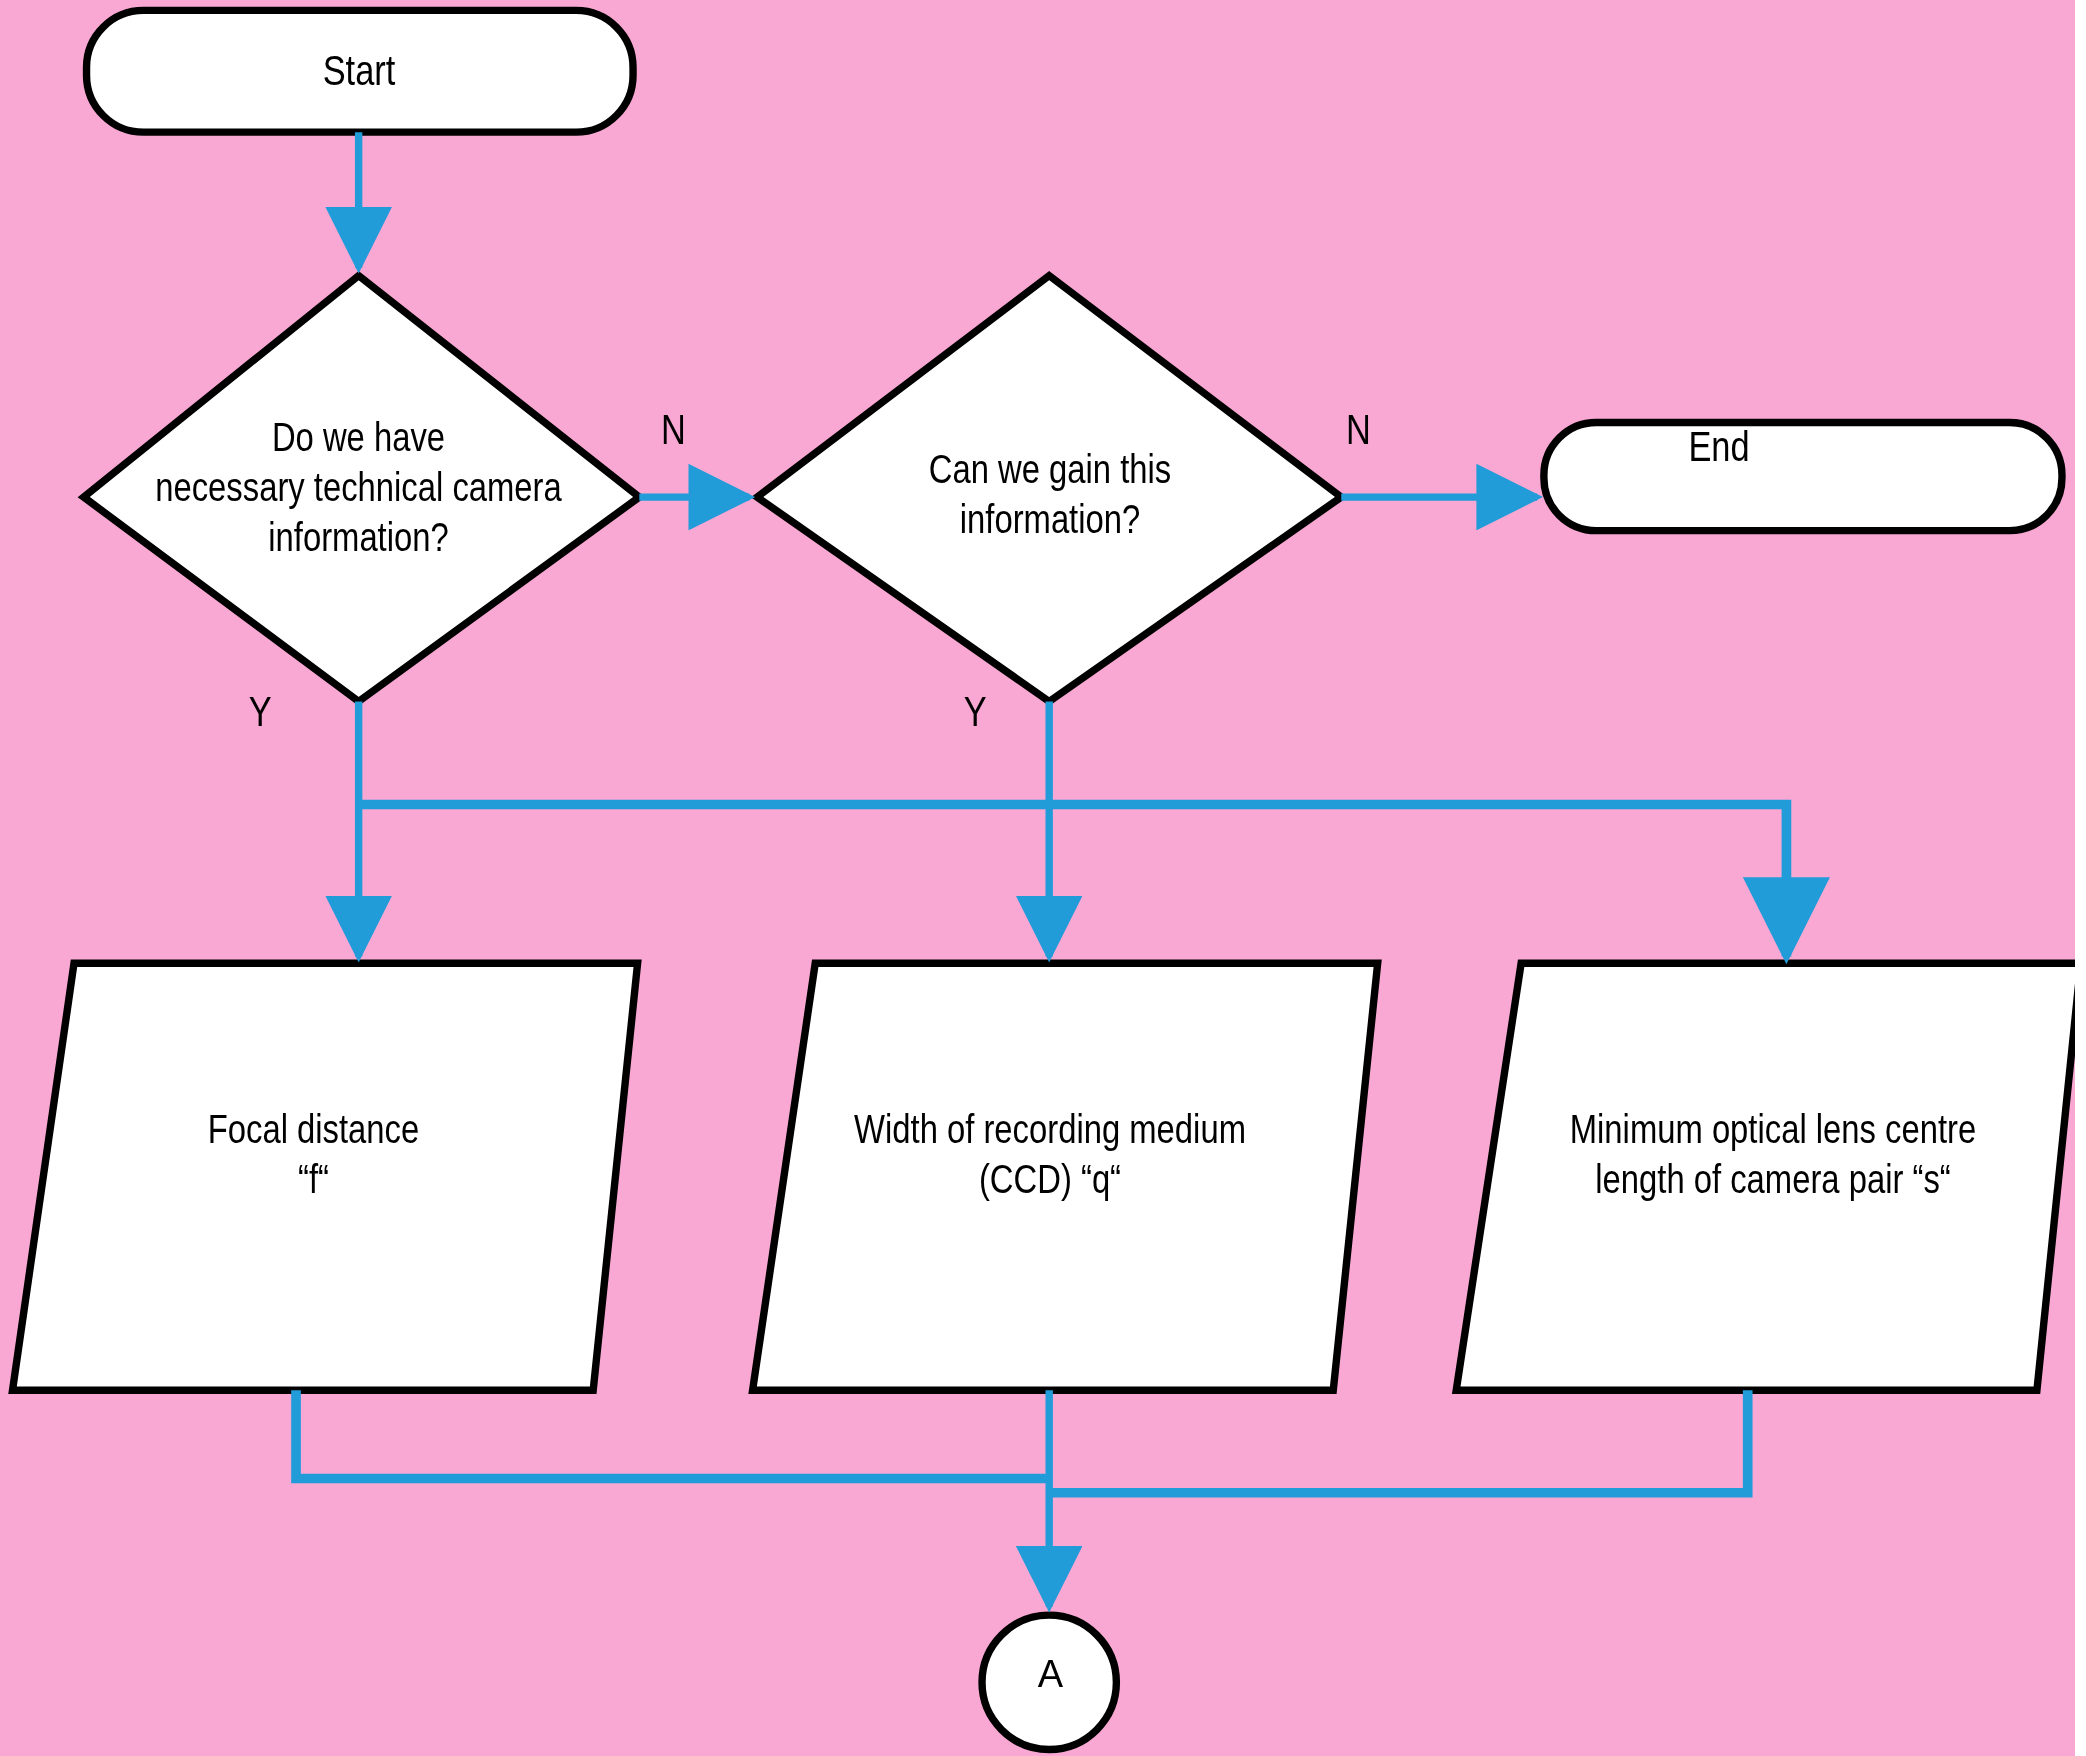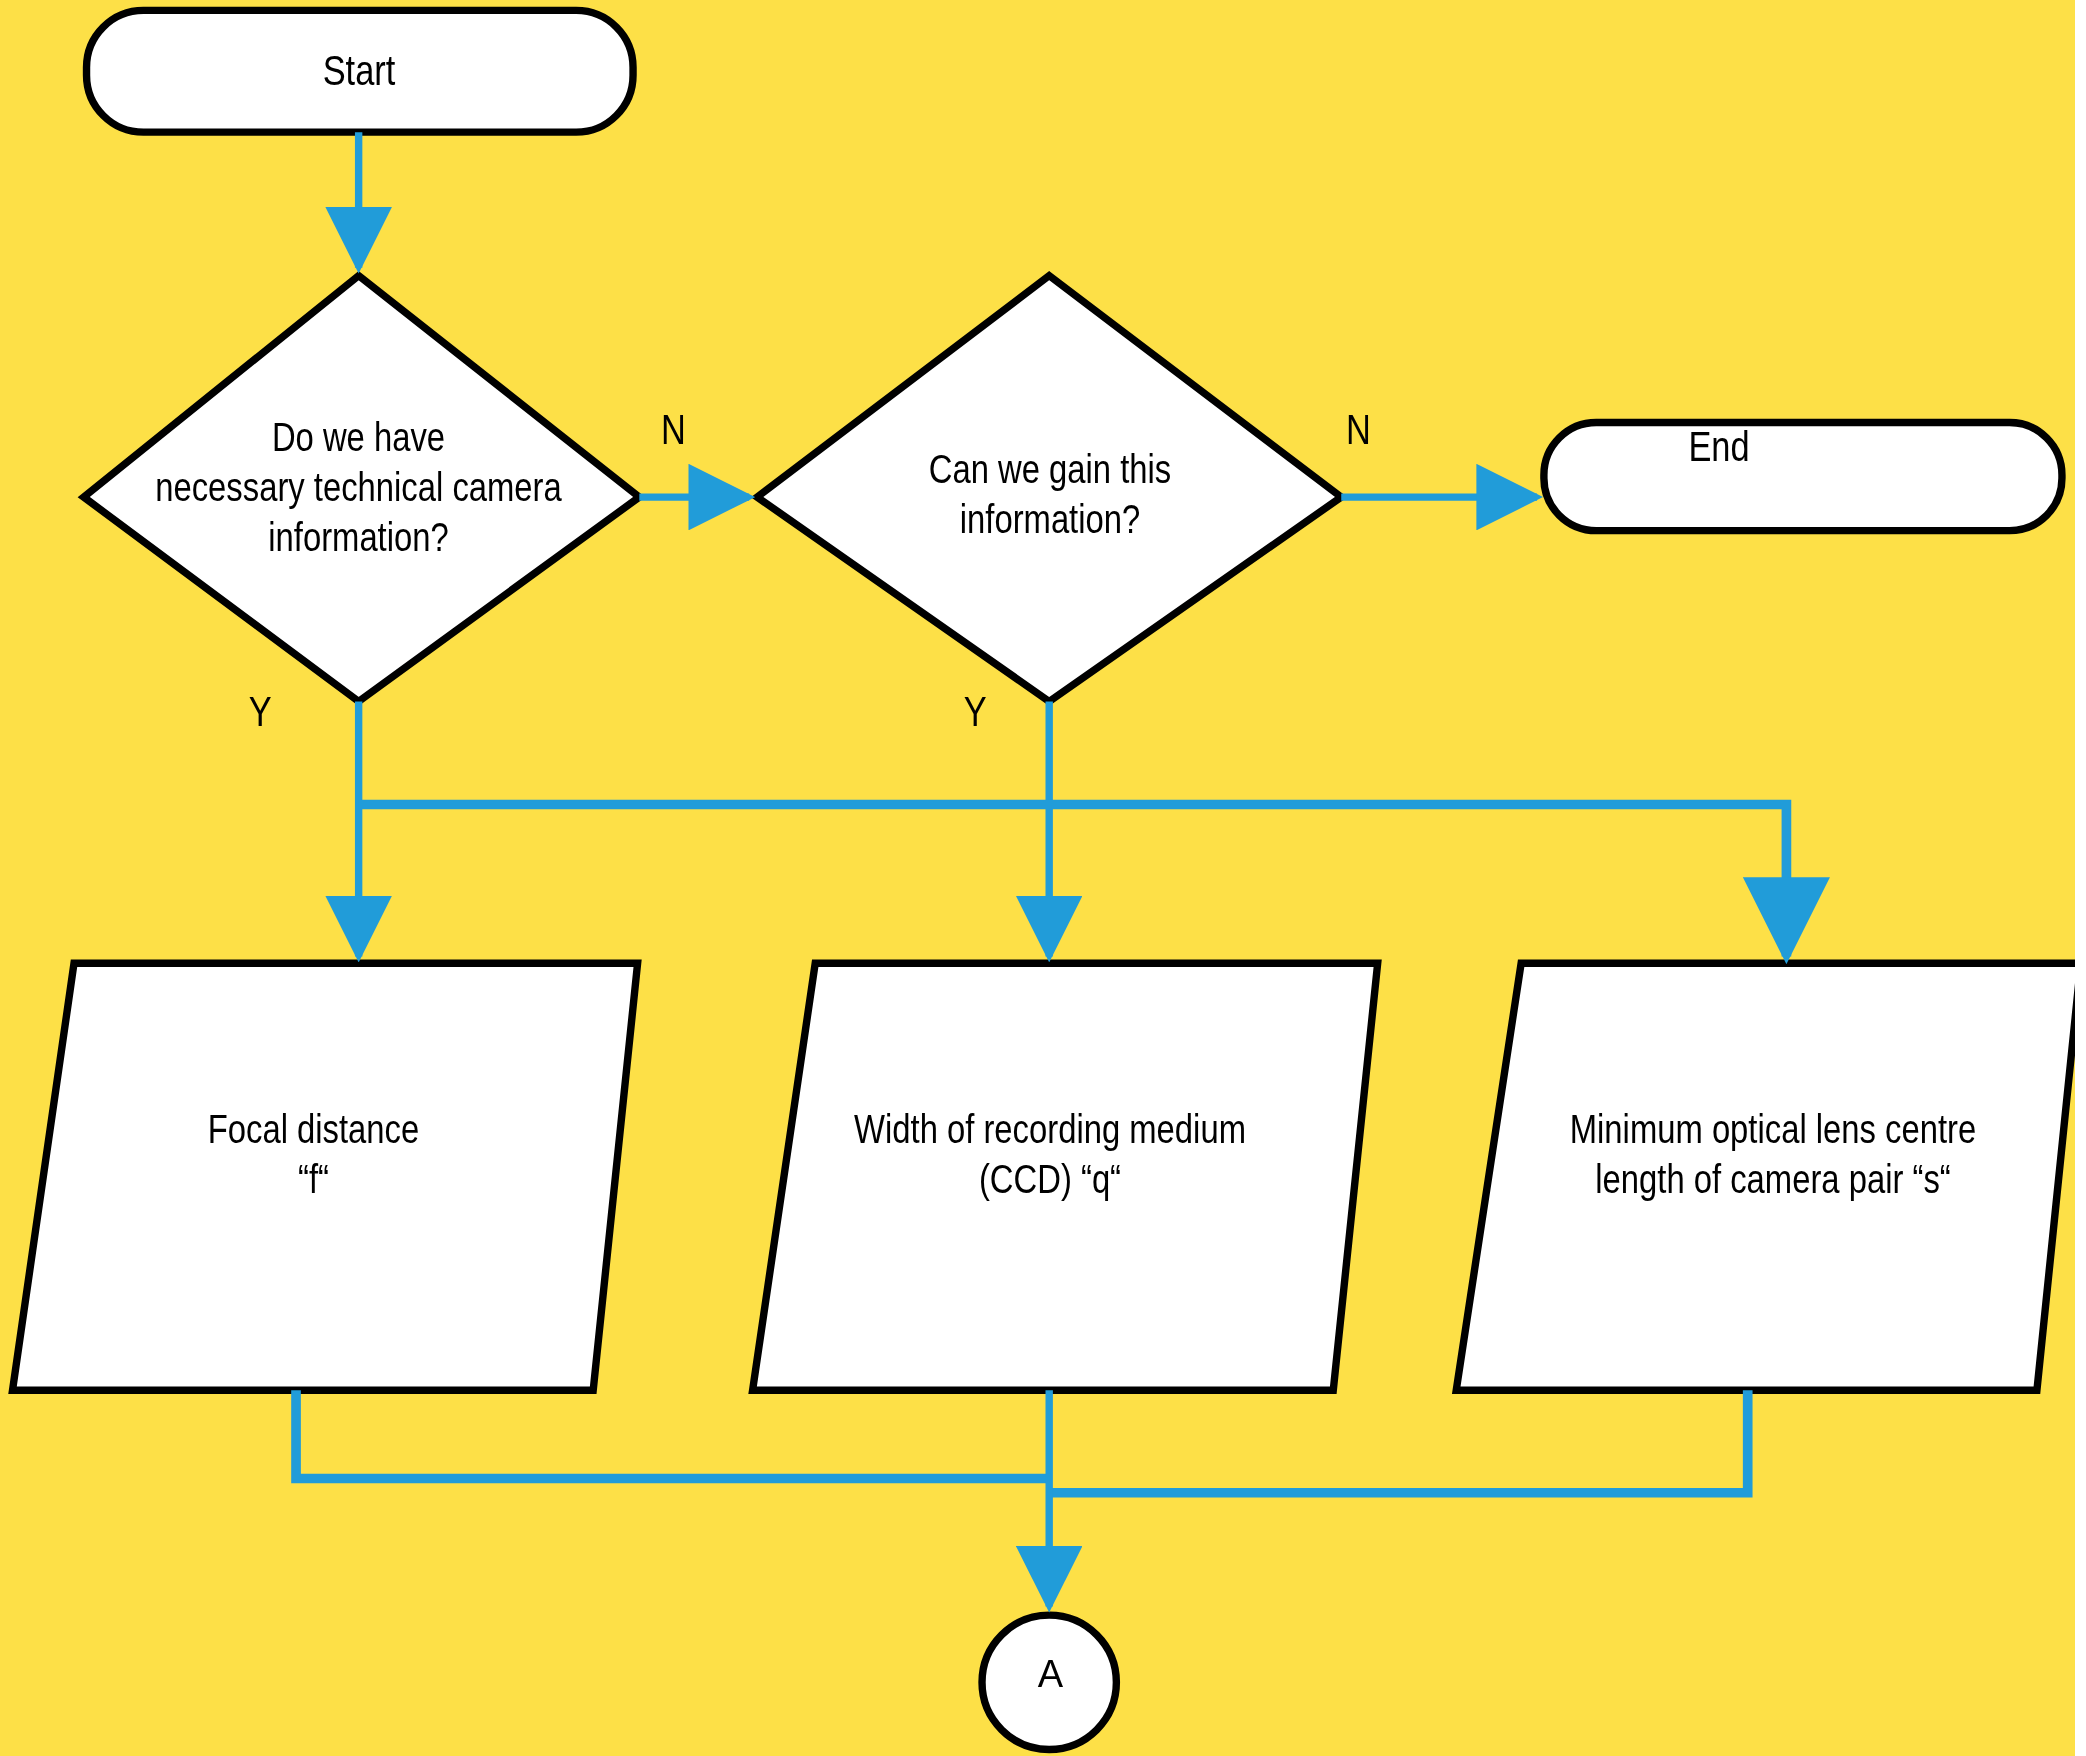--- a/index.html
+++ b/index.html
@@ -4,21 +4,21 @@
 <style>
   html, body {
     margin: 0;
     padding: 0;
     background: #ffffff;
   }
   #stage {
     position: relative;
     width: 2075px;
     height: 1757px;
-    background: #fde047;
+    background: #f9a8d4;
     overflow: hidden;
     font-family: "Liberation Sans", sans-serif;
   }
   #flow-svg {
     position: absolute;
     left: 0;
     top: 0;
     width: 2087px;
     height: 1757px;
   }

